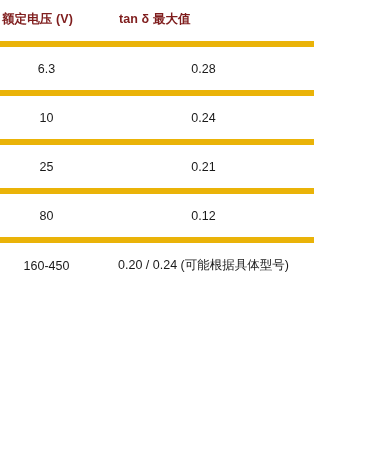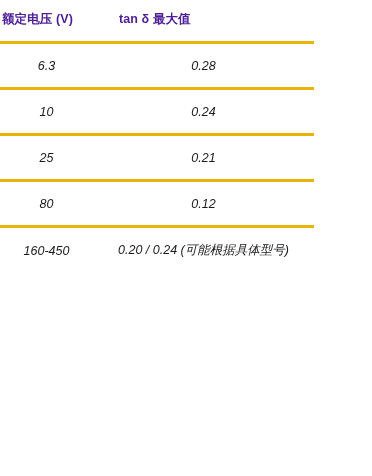--- a/index.html
+++ b/index.html
@@ -27,33 +27,32 @@
     width: 314px;
     table-layout: fixed;
   }
 
   table.spec-table col.c1 { width: 93px; }
   table.spec-table col.c2 { width: 221px; }
 
   thead th {
     font-size: 12.5px;
     font-weight: bold;
-    color: #4c1d95;
+    color: #7f1d1d;
     text-align: left;
     padding: 0 0 13px 0;
     vertical-align: bottom;
     white-space: nowrap;
     letter-spacing: 0.1px;
   }
   thead th.h1 { padding-left: 2px; }
   thead th.h2 { padding-left: 26px; }
 
   tbody tr {
-    border-top: 3px solid #eab308;
-    font-style: italic;
+    border-top: 6px solid #eab308;
   }
 
   tbody td {
     font-size: 12.5px;
     font-weight: normal;
     color: #1a1a1a;
     text-align: center;
     height: 43px;
     padding: 0;
     white-space: nowrap;

